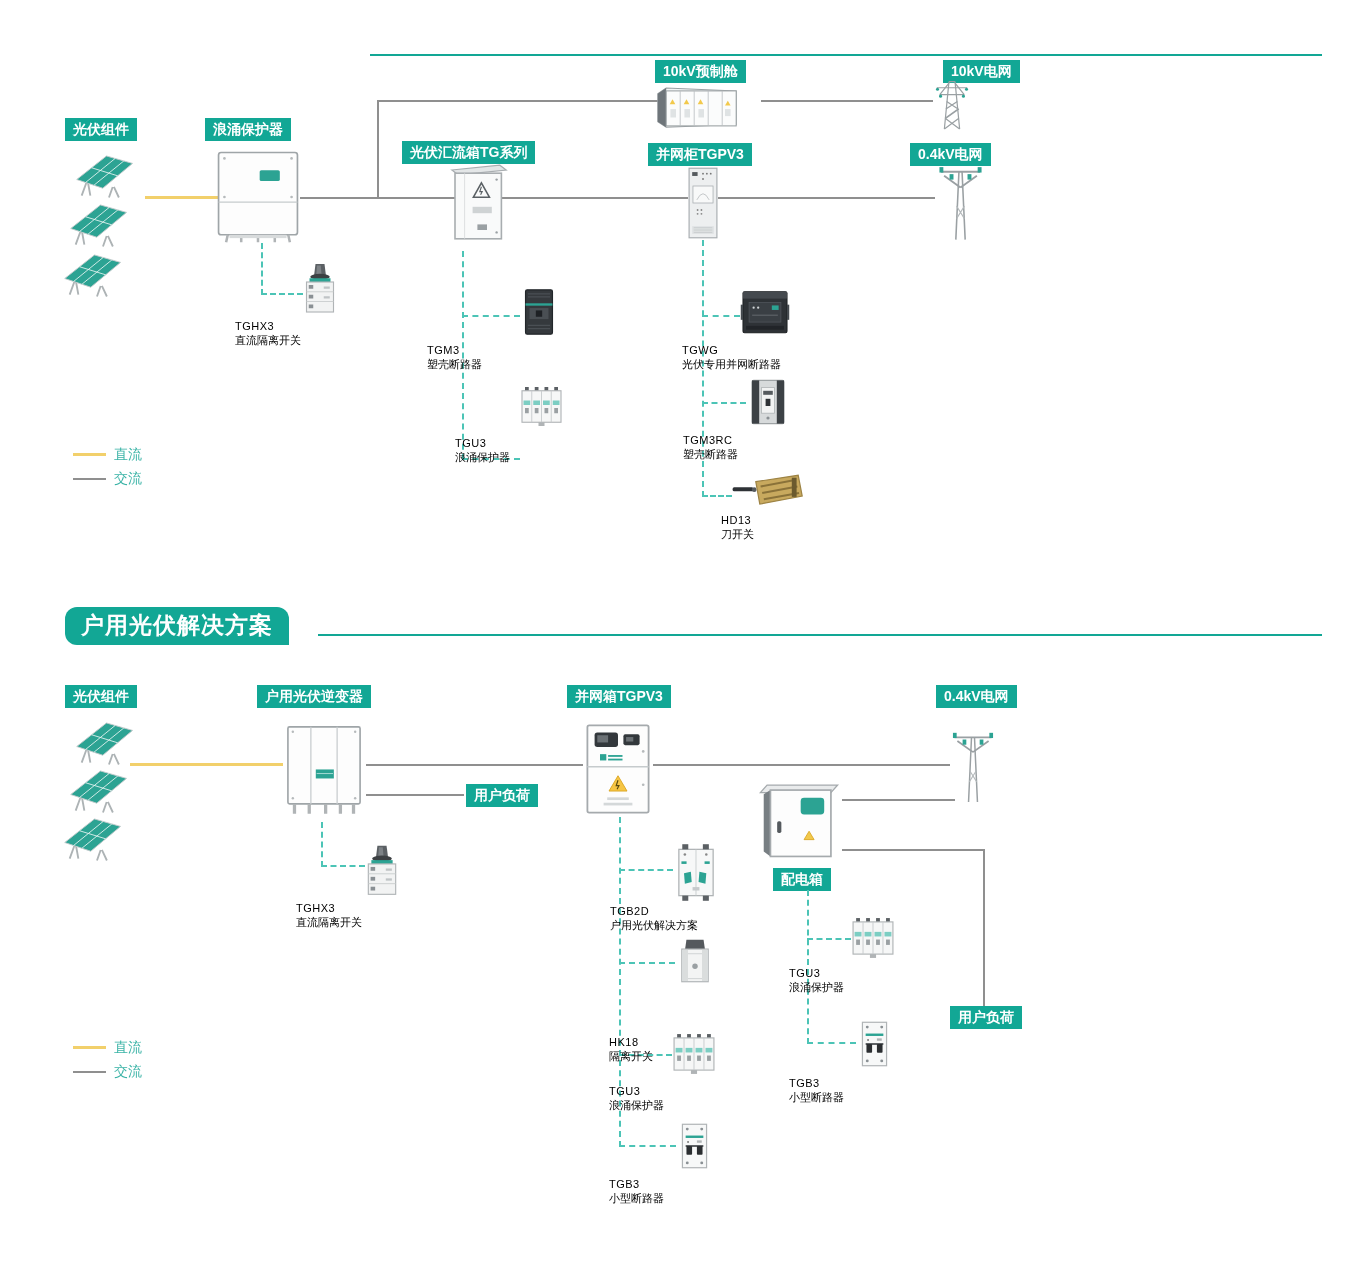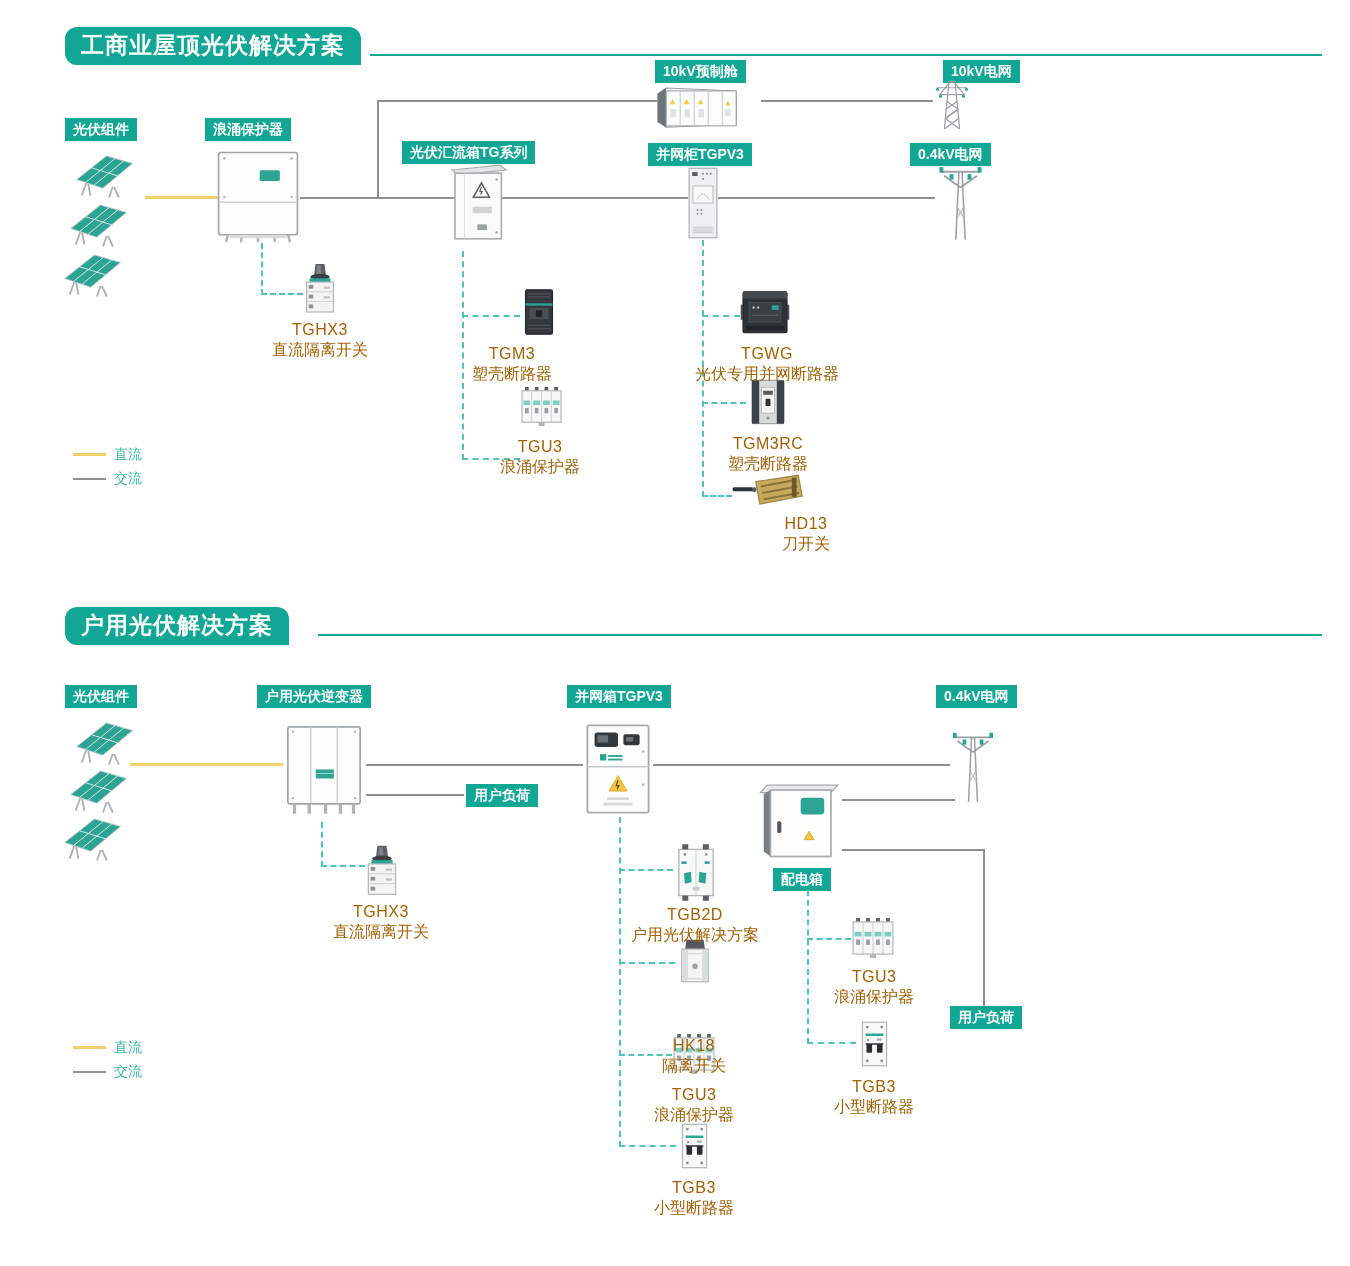--- a/index.html
+++ b/index.html
@@ -11,21 +11,21 @@
   .titleline{position:absolute;height:2px;background:#12a795;}
   .badge{position:absolute;background:#12a795;color:#ffffff;font-weight:bold;
          font-size:14px;line-height:1;padding:4px 8px 5px 8px;white-space:nowrap;}
   .hline{position:absolute;height:2px;background:#8f8f8f;}
   .vline{position:absolute;width:2px;background:#8f8f8f;}
   .dcline{position:absolute;height:3px;background:#f2d06b;}
   .dashh{position:absolute;height:0;border-top:2px dashed #4cc4b6;}
   .dashv{position:absolute;width:0;border-left:2px dashed #4cc4b6;}
   .dev{position:absolute;}
   .comp-label{position:absolute;width:170px;transform:translateX(-50%);
-              text-align:center;color:#a16207;font-size:16px;line-height:1.25;}
+              text-align:left;color:#000000;font-size:11px;line-height:1.25;}
   .comp-label .nm{letter-spacing:.5px;}
   .legend{position:absolute;color:#3ab3a6;font-size:14px;line-height:1;}
 </style>
 </head>
 <body>
 
 <div id="stage">
 
   <svg width="0" height="0" style="position:absolute">
     <defs>
@@ -253,21 +253,20 @@
           <rect x="26" y="24" width="6" height="3" fill="#b0b4b6"></rect>
         <rect x="12" y="30" width="22" height="2" fill="#3a3e42"></rect>
         <g fill="#2b2e31">
             <rect x="13" y="31" width="7" height="11" rx="1"></rect>
             <rect x="26" y="31" width="7" height="11" rx="1"></rect>
           </g>
       </g>
     </defs>
   </svg>
 
-  <div class="sec-title" style="left:65px;top:27px;">工商业屋顶光伏解决方案</div>
   <div class="titleline" style="left:370px;top:54px;width:952px;"></div>
 
   <div class="badge" style="left:65px;top:118px;">光伏组件</div>
   <div class="badge" style="left:205px;top:118px;">浪涌保护器</div>
   <div class="badge" style="left:402px;top:141px;">光伏汇流箱TG系列</div>
   <div class="badge" style="left:655px;top:60px;">10kV预制舱</div>
   <div class="badge" style="left:913px;top:60px;margin-left:30px;">10kV电网</div>
   <div class="badge" style="left:648px;top:143px;">并网柜TGPV3</div>
   <div class="badge" style="left:910px;top:143px;">0.4kV电网</div>
 

